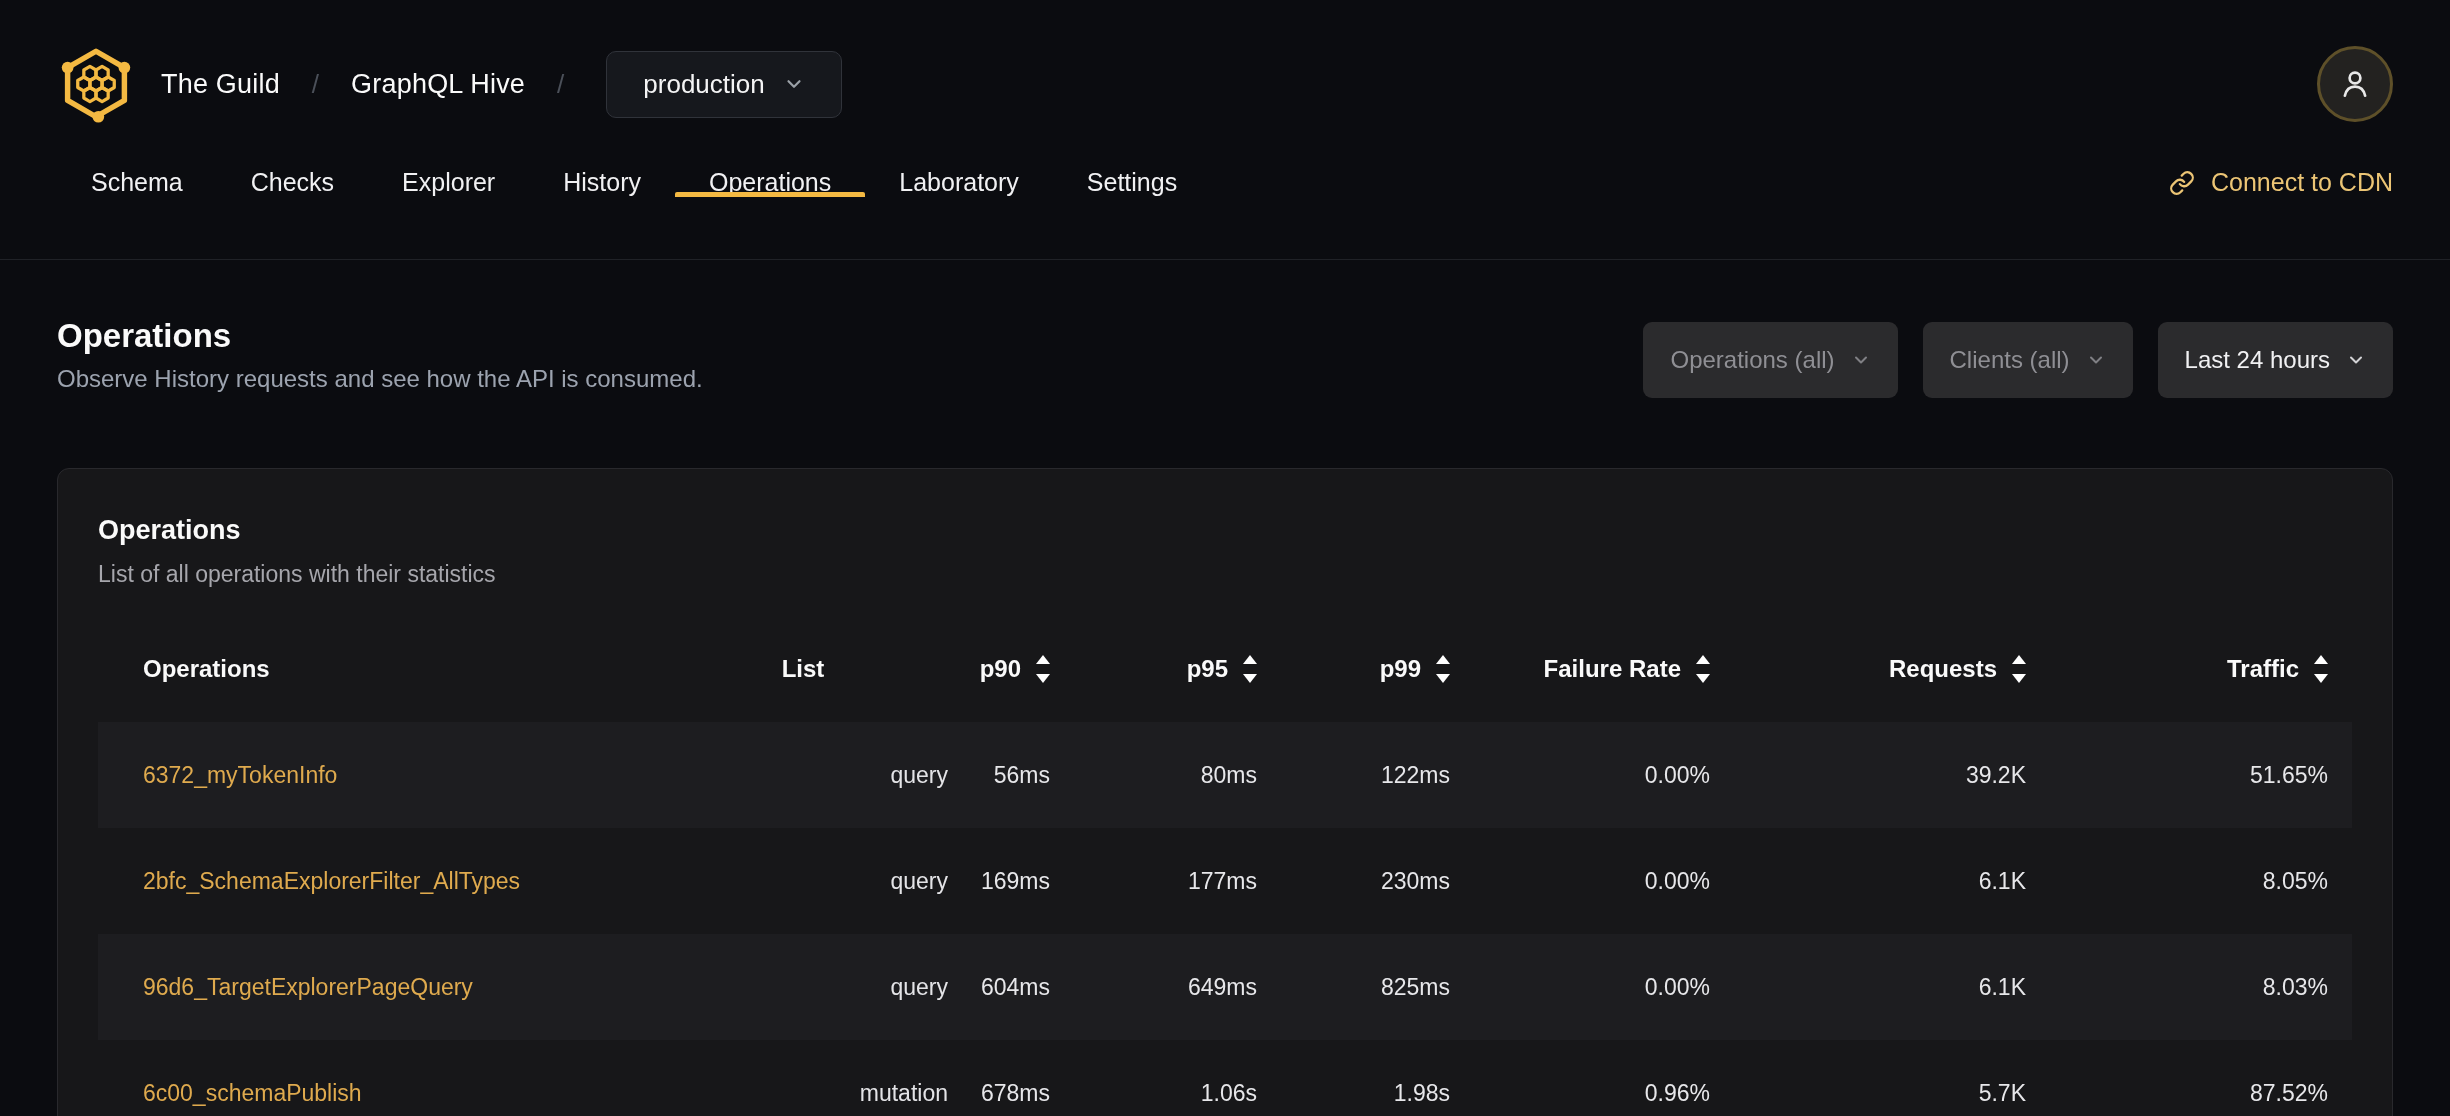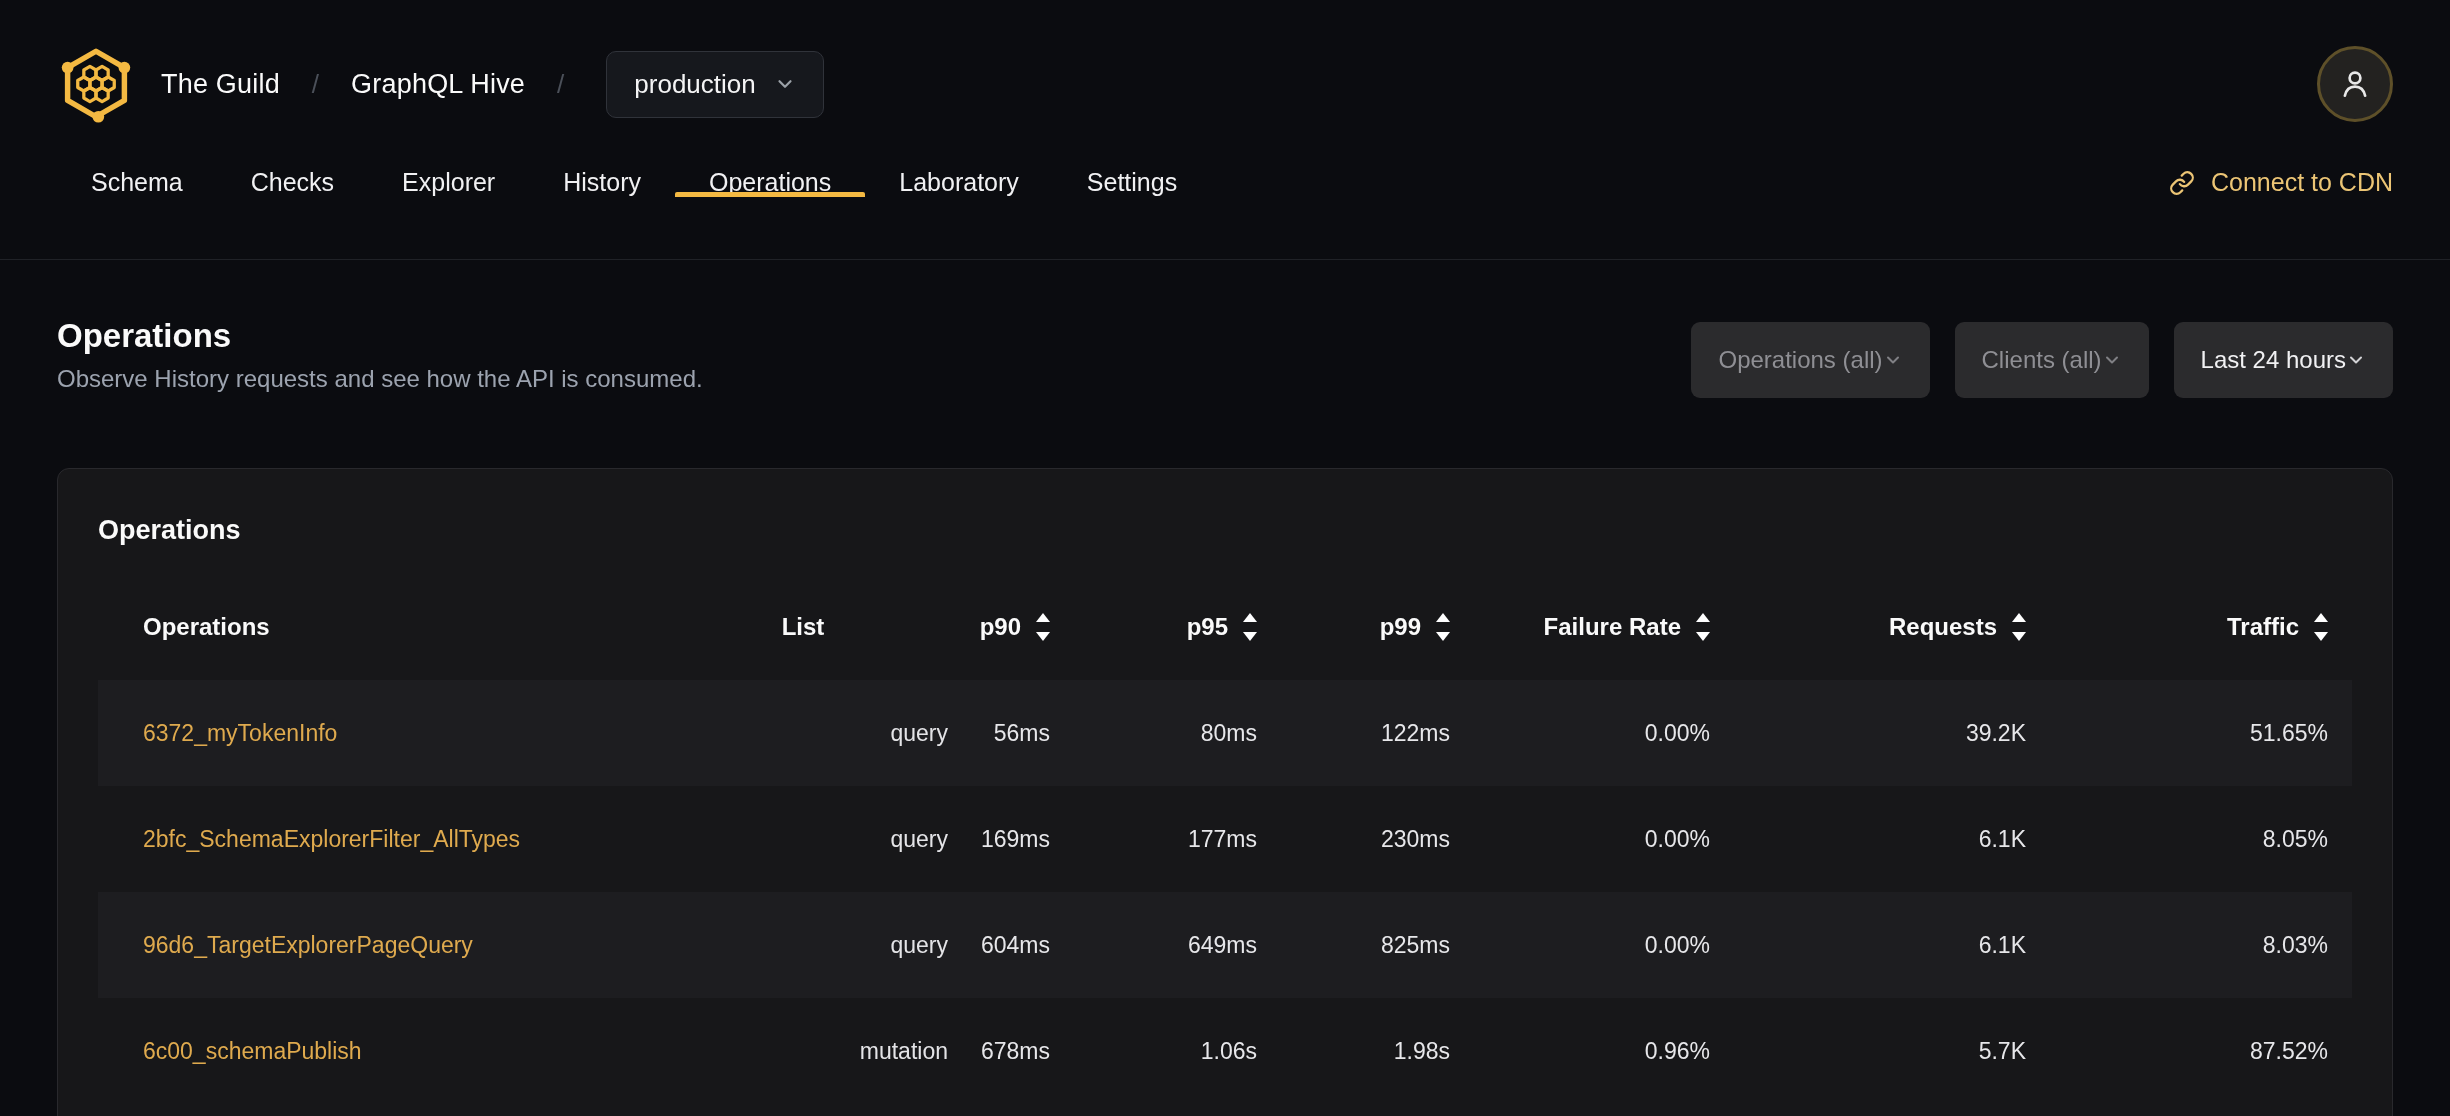--- a/index.html
+++ b/index.html
@@ -26,21 +26,21 @@
     height:168px;display:flex;align-items:center;justify-content:space-between;
     padding:0 57px;
   }
   .brand{display:flex;align-items:center;gap:26px;}
   .logo{width:78px;height:82px;display:block;}
   .brand-name{font-size:27px;font-weight:500;color:#fafafa;letter-spacing:.2px;}
   .brand-sep{font-size:26px;color:#4b5059;margin:0 6px;}
   .target-select{
     display:flex;align-items:center;gap:18px;
     background:#16181d;border:1px solid #30333a;border-radius:10px;
-    padding:17px 27px;color:#f4f4f5;font-size:26px;font-weight:400;
+    padding:17px 36px;color:#f4f4f5;font-size:26px;font-weight:400;
     font-family:inherit;cursor:pointer;margin-left:10px;
   }
   .target-select svg{color:#9ba1a8;}
   .avatar{
     width:76px;height:76px;border-radius:50%;
     background:#232220;border:3px solid #5e5029;
     display:flex;align-items:center;justify-content:center;cursor:pointer;
   }
   .avatar svg{color:#e8e8e8;}
   
@@ -61,21 +61,21 @@
     display:flex;align-items:center;gap:16px;color:var(--cdn-gold);
     font-size:25px;cursor:pointer;text-decoration:none;
   }
   
   .main{padding:0 57px;}
   .page-head{margin-top:56px;display:flex;justify-content:space-between;align-items:flex-start;}
   .page-title{font-size:33px;font-weight:700;color:#fafafa;line-height:40px;}
   .page-sub{margin-top:8px;font-size:24px;color:var(--subtle-text);line-height:30px;}
   .filters{display:flex;gap:25px;margin-top:6px;}
   .filter-btn{
-    display:flex;align-items:center;height:76px;padding:0 27px;
+    display:flex;align-items:center;gap:16px;height:76px;padding:0 27px;
     background:var(--btn-bg);border:none;border-radius:9px;
     font-size:24px;font-weight:500;font-family:inherit;cursor:pointer;
     color:#f1f1f3;
   }
   .filter-btn.muted{color:var(--muted-text);}
   .filter-btn svg{opacity:.85;}
   
   .card{
     margin-top:70px;background:var(--card-bg);
     border:1px solid var(--card-border);border-radius:12px;
@@ -192,20 +192,21 @@
         <span>Last 24 hours</span>
         <svg width="20" height="20" viewBox="0 0 24 24" fill="none" stroke="currentColor" stroke-width="2.4" stroke-linecap="round" stroke-linejoin="round">
             <path d="M6 9l6 6 6-6"></path>
           </svg>
       </button>
     </div>
   </div>
 
   <section class="card">
     <h2 class="card-title">Operations</h2>
+    <p class="card-sub">List of all operations with their statistics</p>
 
     <div class="table">
 
       <div class="trow thead">
         <div class="th lalign">Operations</div>
         <div class="th calign">List</div>
         <button class="th">
           <span>p90</span>
           <span class="sort">
               <span class="up"></span>

